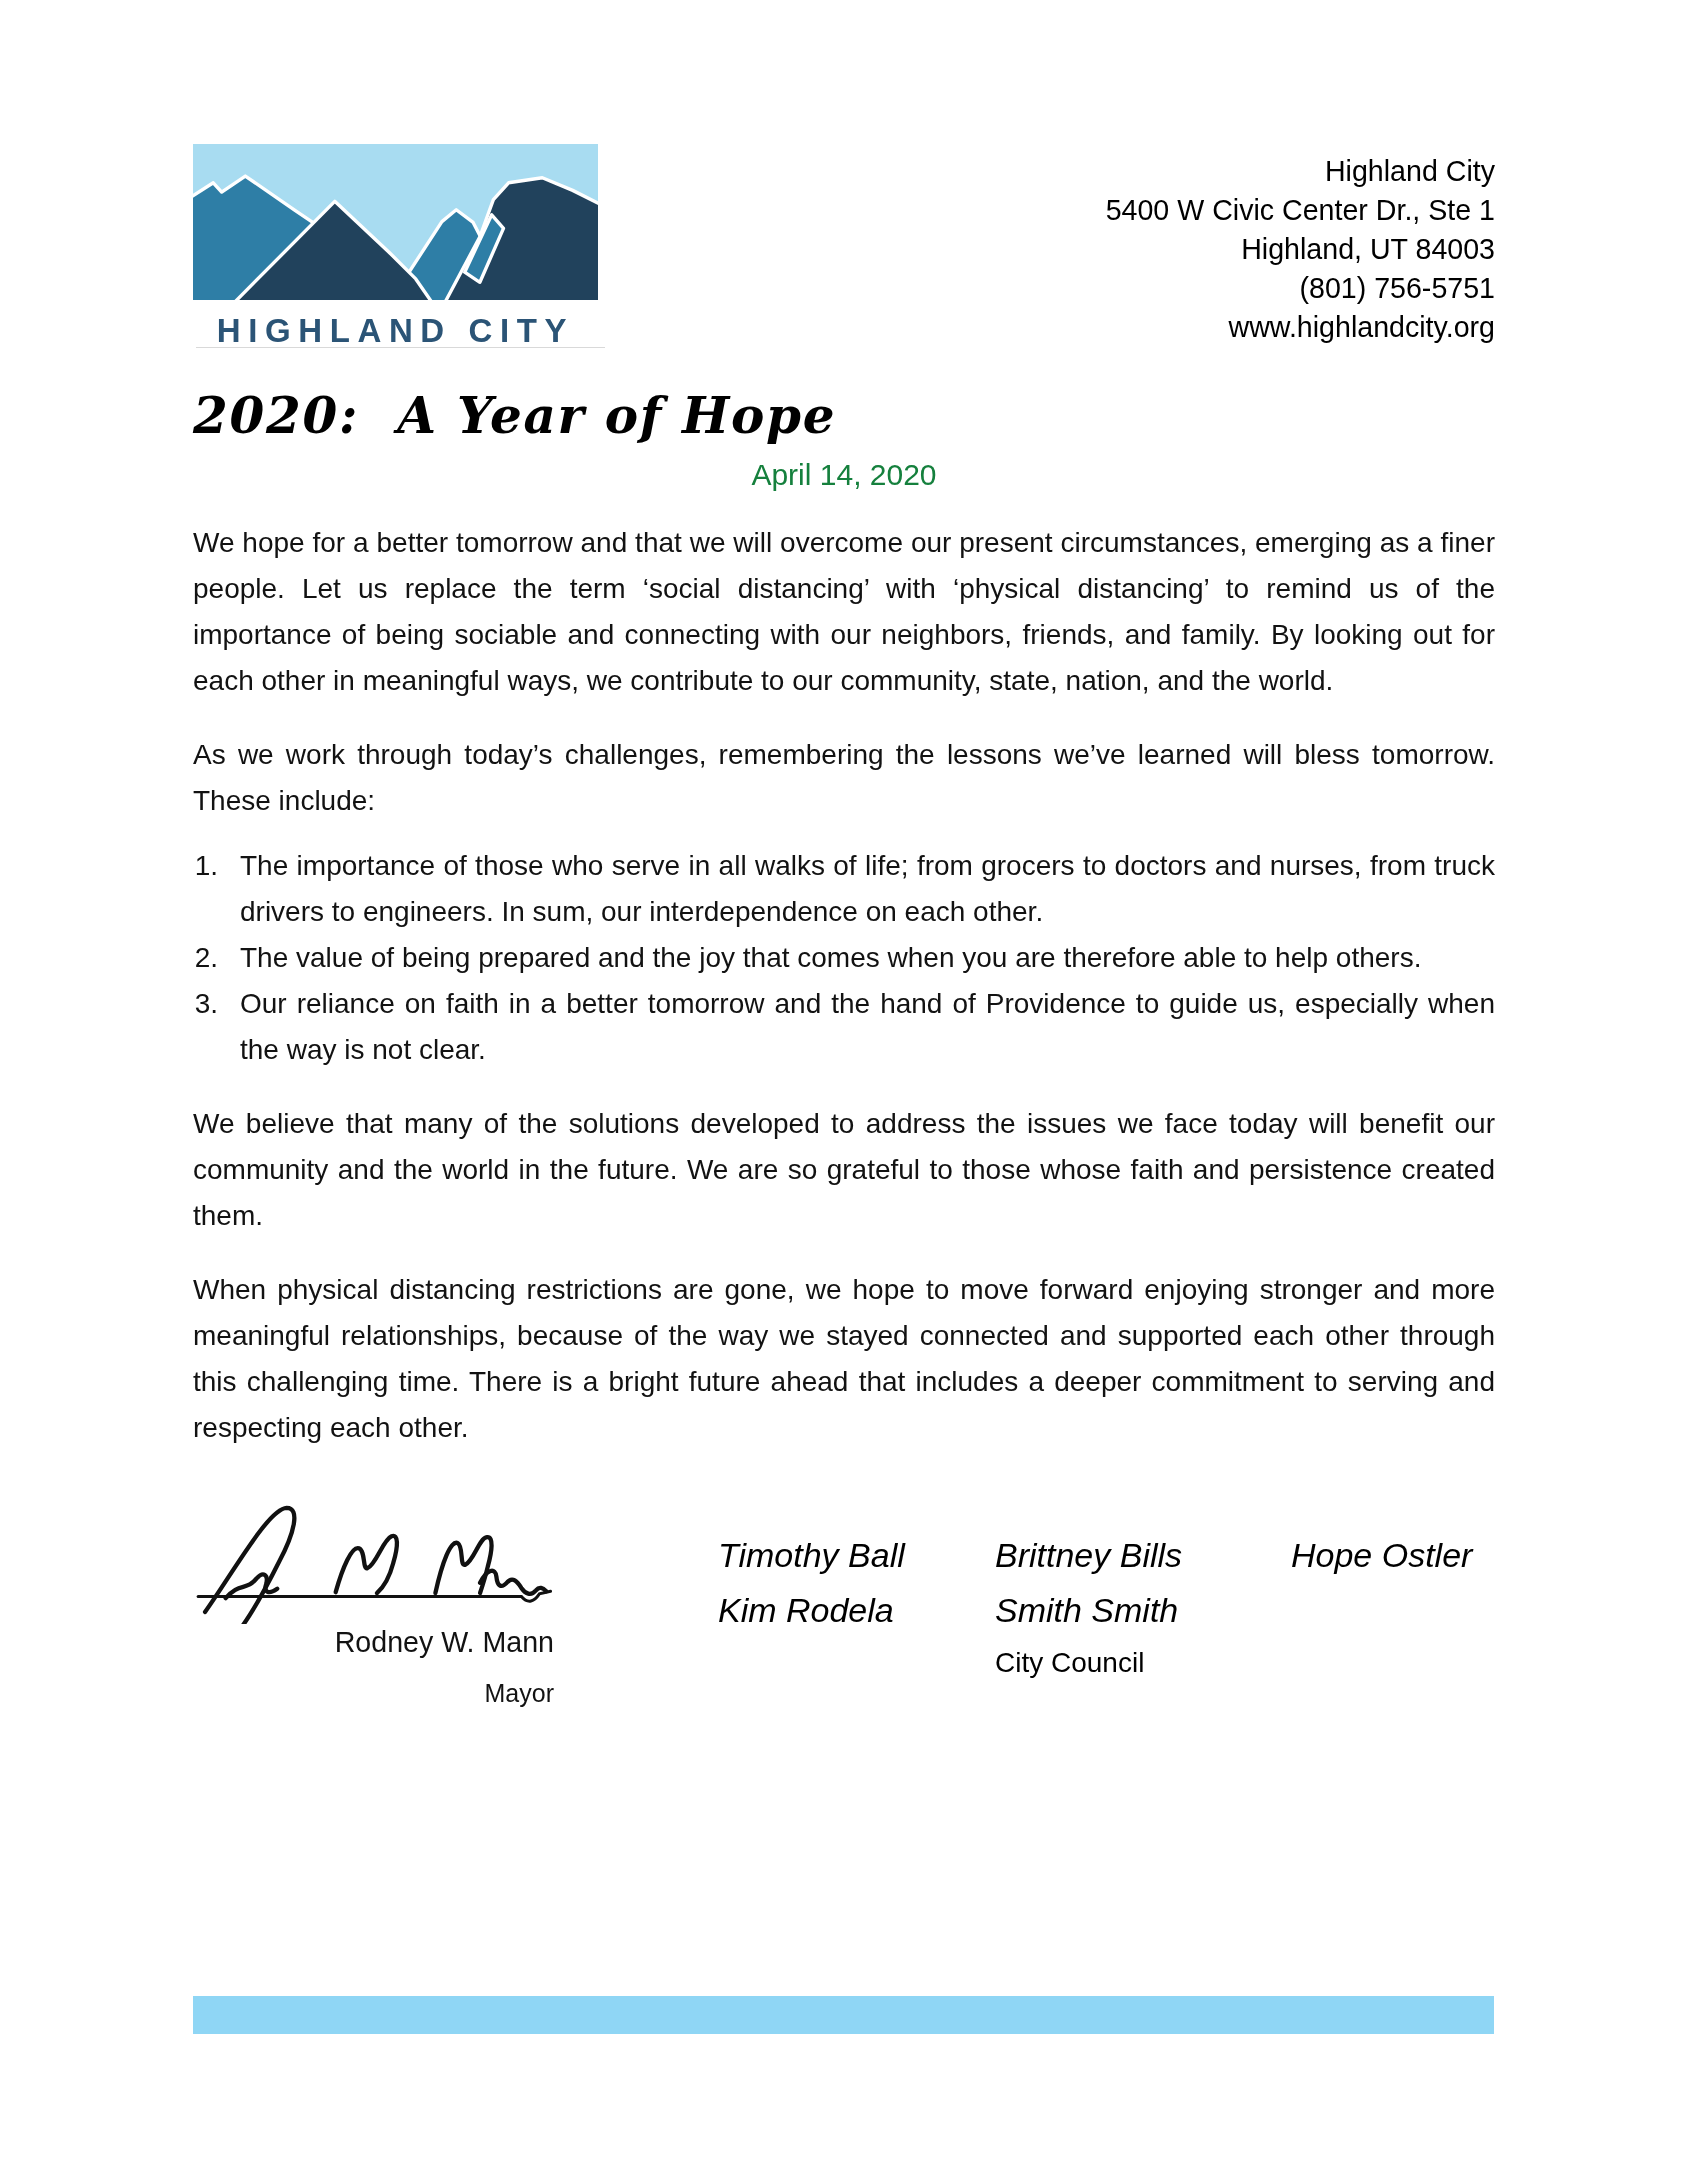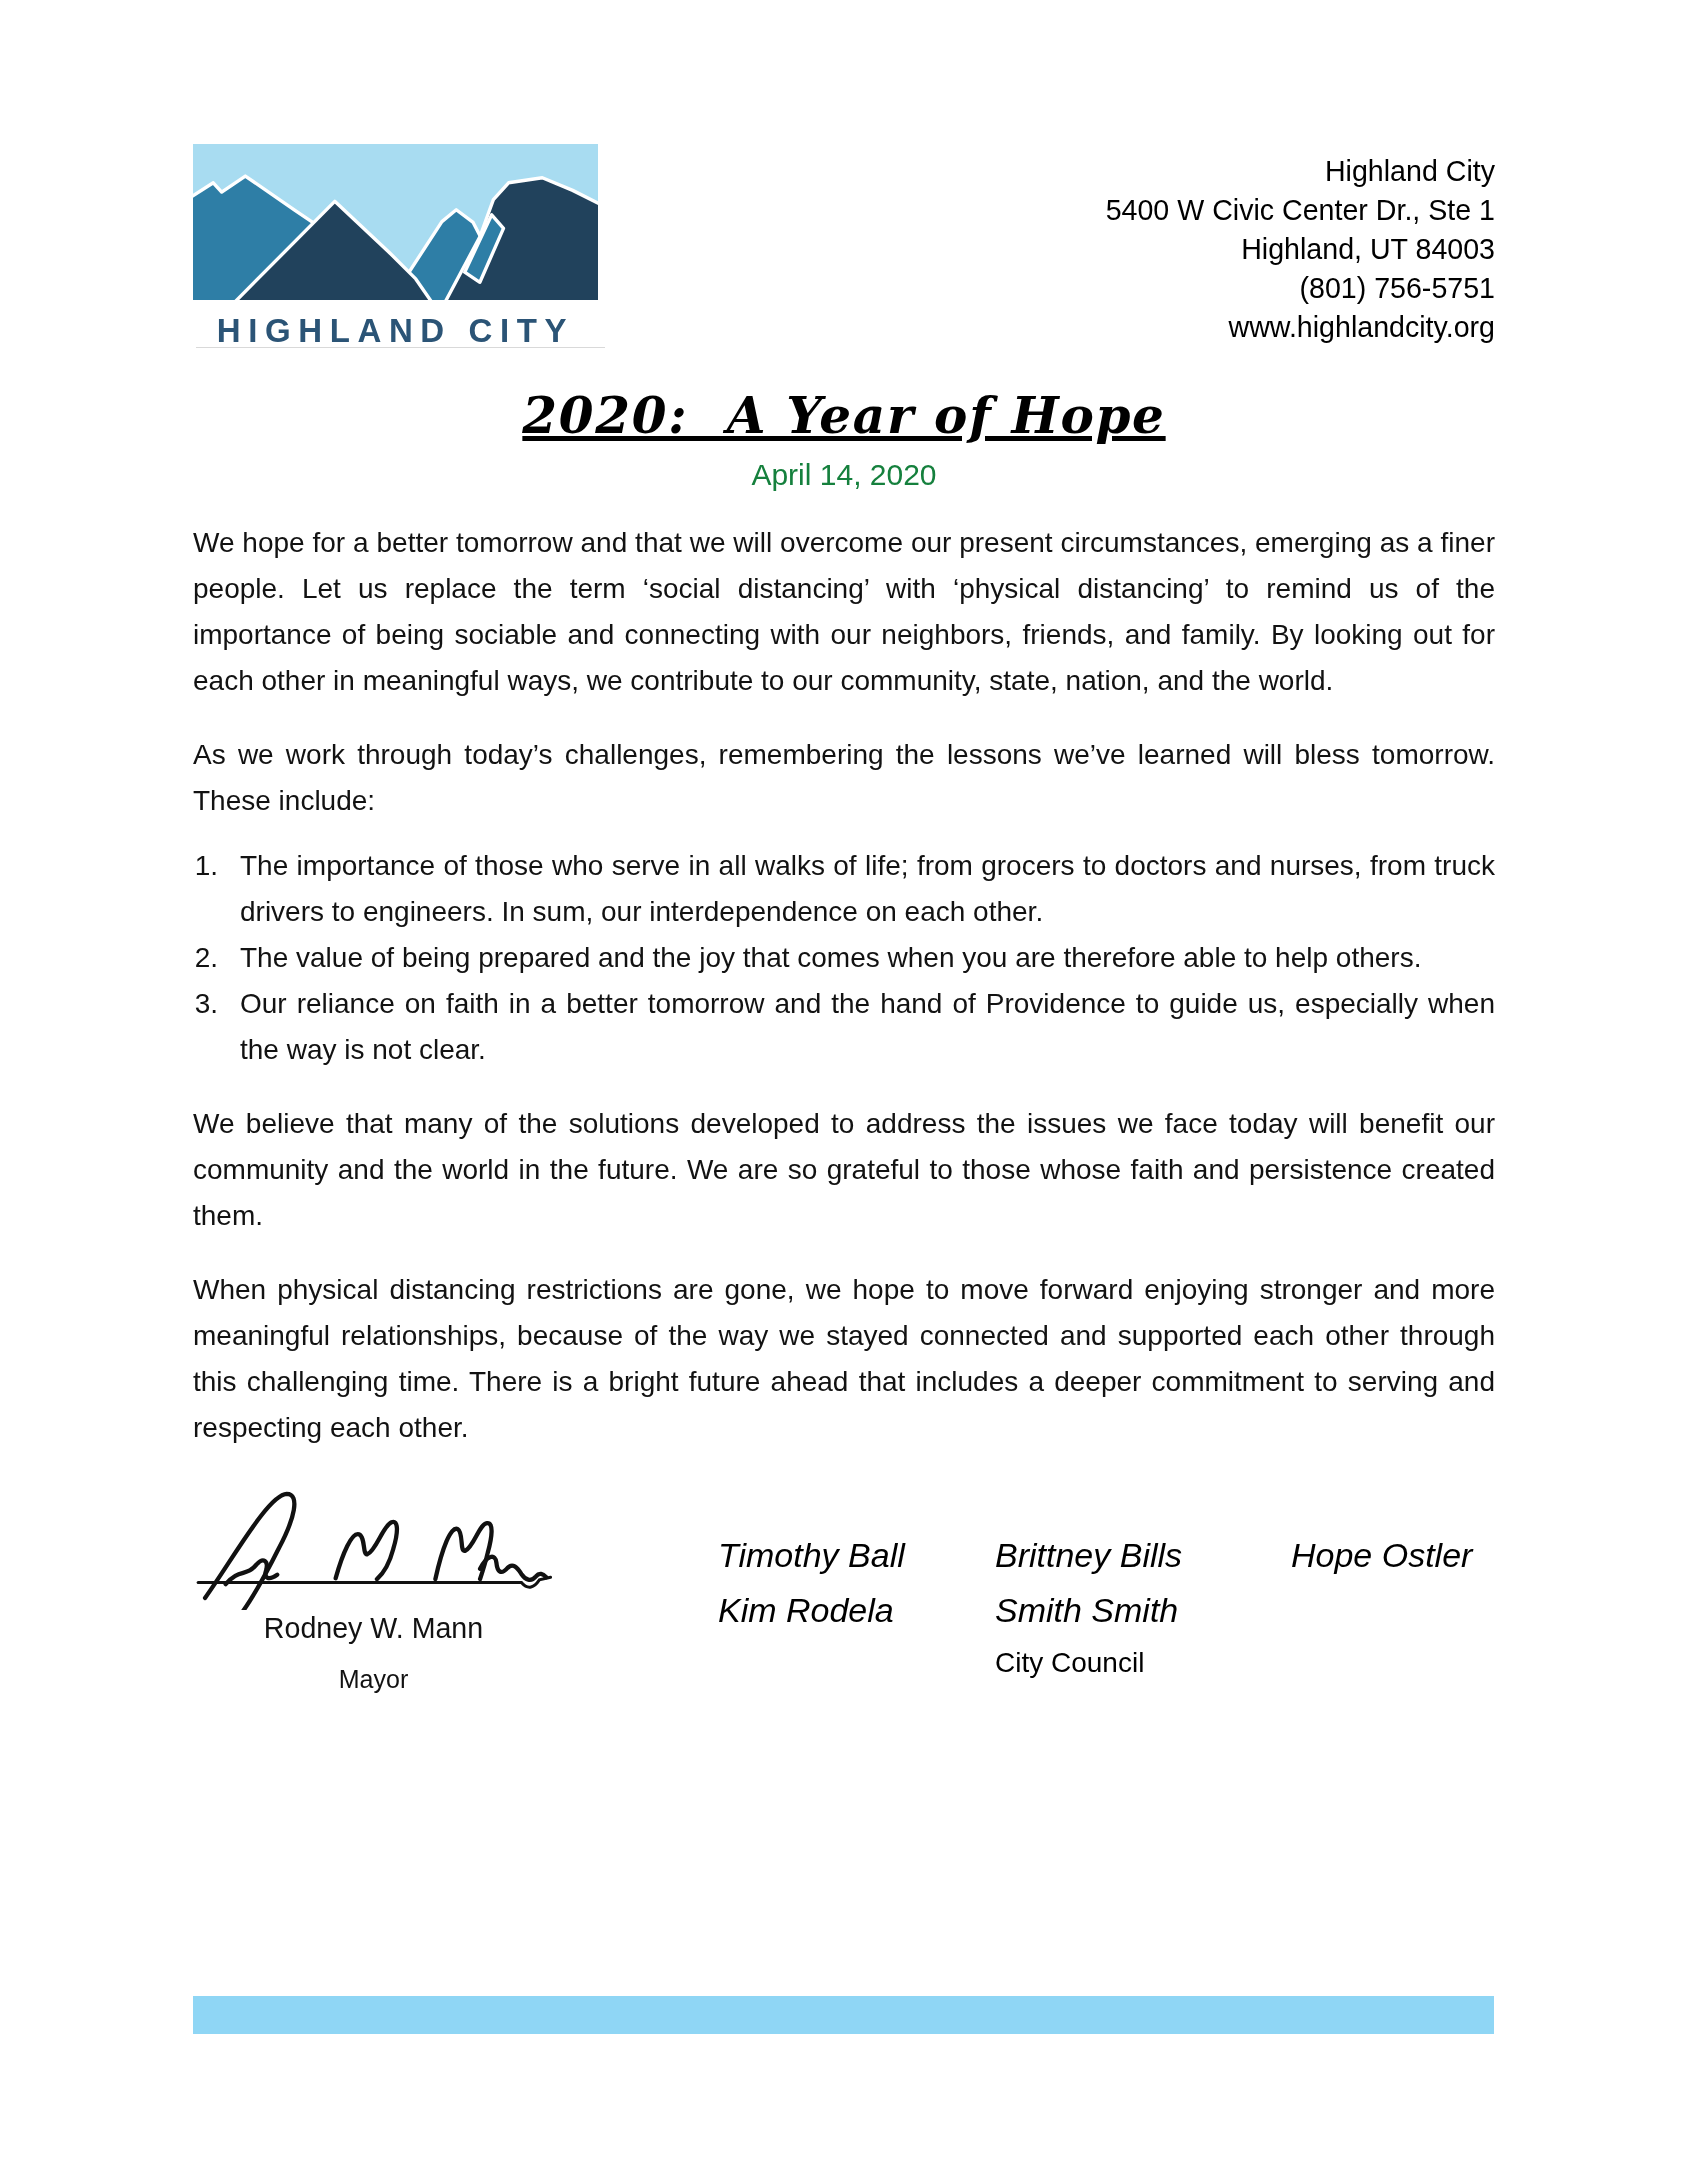--- a/index.html
+++ b/index.html
@@ -31,29 +31,28 @@
     font-weight: bold;
     letter-spacing: 7.6px;
     color: #2b5476;
     white-space: nowrap;
   }
   .address { text-align: right; padding-top: 8.4px; font-size: 28.6px; line-height: 39px; color: #000; }
 
   
   .title {
     margin-top: 34px;
-    text-align: center;
+    text-align: left;
     font-family: "DejaVu Serif", serif;
     font-style: italic;
     font-weight: bold;
     font-size: 50px;
     letter-spacing: 1.7px;
     white-space: pre;
     color: #000;
-    text-decoration: underline;
   }
   .date { margin-top: 13.4px; text-align: center; font-size: 30px; color: #15803d; }
 
   
   .body-text { margin-top: 20px; }
   .body-text p {
     margin-top: 28px;
     font-size: 28px;
     line-height: 46px;
     text-align: justify;
@@ -64,21 +63,21 @@
     position: relative;
     padding-left: 47px;
     font-size: 28px;
     line-height: 46px;
     text-align: justify;
   }
   .body-text li::before { content: counter(n) "."; position: absolute; left: 1.7px; }
 
   
   .sig-section { position: relative; margin-top: 30px; height: 227px; }
-  .sig-left { position: absolute; left: 0; top: 0; width: 361px; text-align: center; }
+  .sig-left { position: absolute; left: 0; top: 14px; width: 361px; text-align: right; }
   .sig-svg { display: block; width: 361px; height: 129px; }
   .sig-name { margin-top: 1.7px; font-size: 28.6px; }
   .sig-role { margin-top: 20px; font-size: 25px; }
   .council-col { position: absolute; top: 47px; }
   .council-col.c1 { left: 525px; }
   .council-col.c2 { left: 802px; }
   .council-col.c3 { left: 1098px; }
   .council-name {
     font-family: Liberation Sans, sans-serif;
     font-style: italic;

